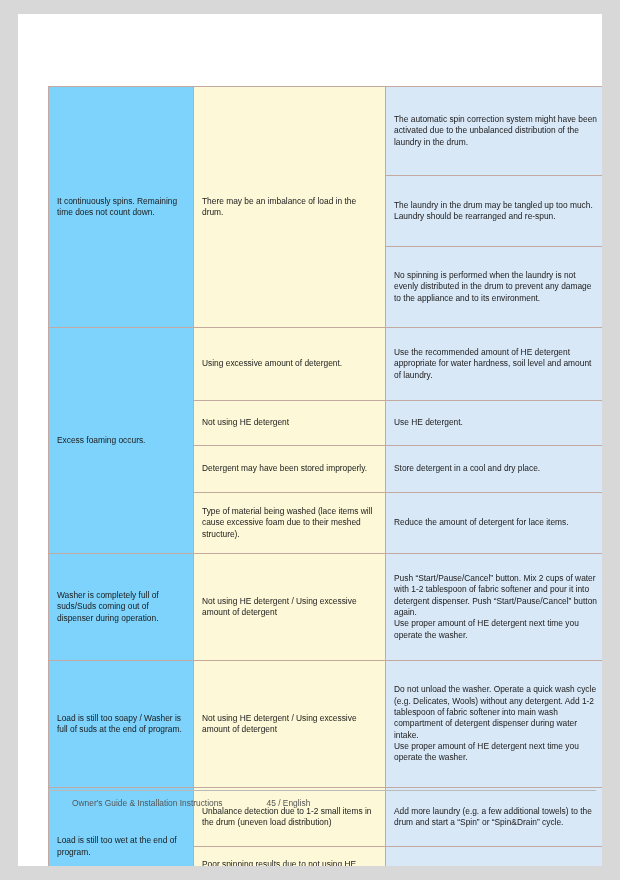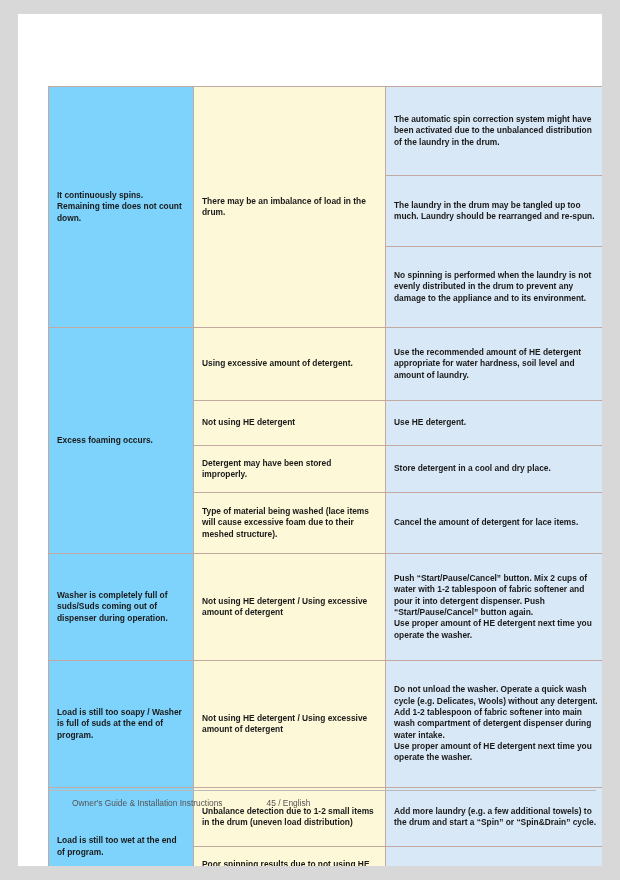--- a/index.html
+++ b/index.html
@@ -44,21 +44,21 @@
     top: 72px;
     width: 524px;
     border-collapse: collapse;
     table-layout: fixed;
   }
   table.tbl td {
     border: 1px solid #c4a9a0;
     vertical-align: middle;
     font-size: 8.4px;
     line-height: 1.35;
-    font-weight: bold;
+    font-weight: normal;
     color: #1a1a1a;
     padding: 7px 8px;
   }
   td.c-symptom {
     background: #7dd3fc;
     width: 128px;
     border-color: #d8a898;
   }
   td.c-cause {
     background: #fdf8d8;
@@ -135,21 +135,21 @@
       <tr>
         <td class="c-cause" style="height:30px">Not using HE detergent</td>
         <td class="c-action">Use HE detergent.</td>
       </tr>
       <tr>
         <td class="c-cause" style="height:32px">Detergent may have been stored improperly.</td>
         <td class="c-action">Store detergent in a cool and dry place.</td>
       </tr>
       <tr>
         <td class="c-cause" style="height:46px">Type of material being washed (lace items will cause excessive foam due to their meshed structure).</td>
-        <td class="c-action">Cancel the amount of detergent for lace items.</td>
+        <td class="c-action">Reduce the amount of detergent for lace items.</td>
       </tr>
 
       <tr>
         <td class="c-symptom">Washer is completely full of suds/Suds coming out of dispenser during operation.</td>
         <td class="c-cause">Not using HE detergent / Using excessive amount of detergent</td>
         <td class="c-action" style="height:92px; white-space:pre-line">Push “Start/Pause/Cancel” button. Mix 2 cups of water with 1-2 tablespoon of fabric softener and pour it into detergent dispenser. Push “Start/Pause/Cancel” button again.
 Use proper amount of HE detergent next time you operate the washer.</td>
       </tr>
 
       <tr>

